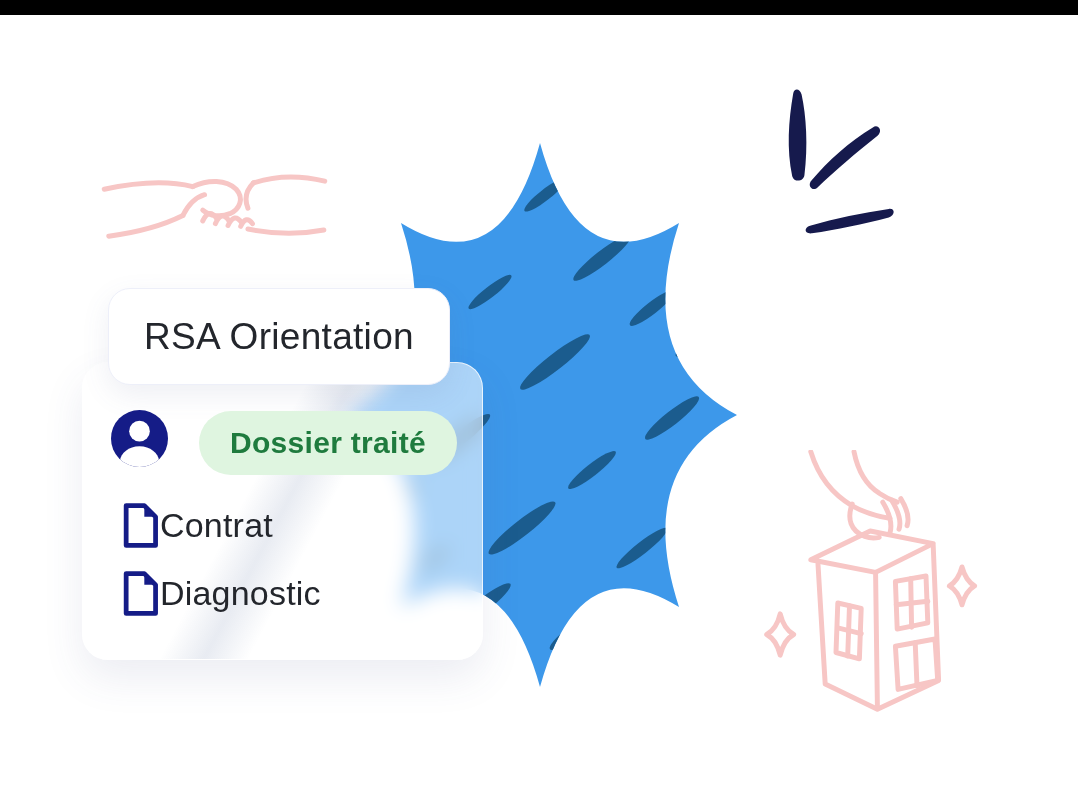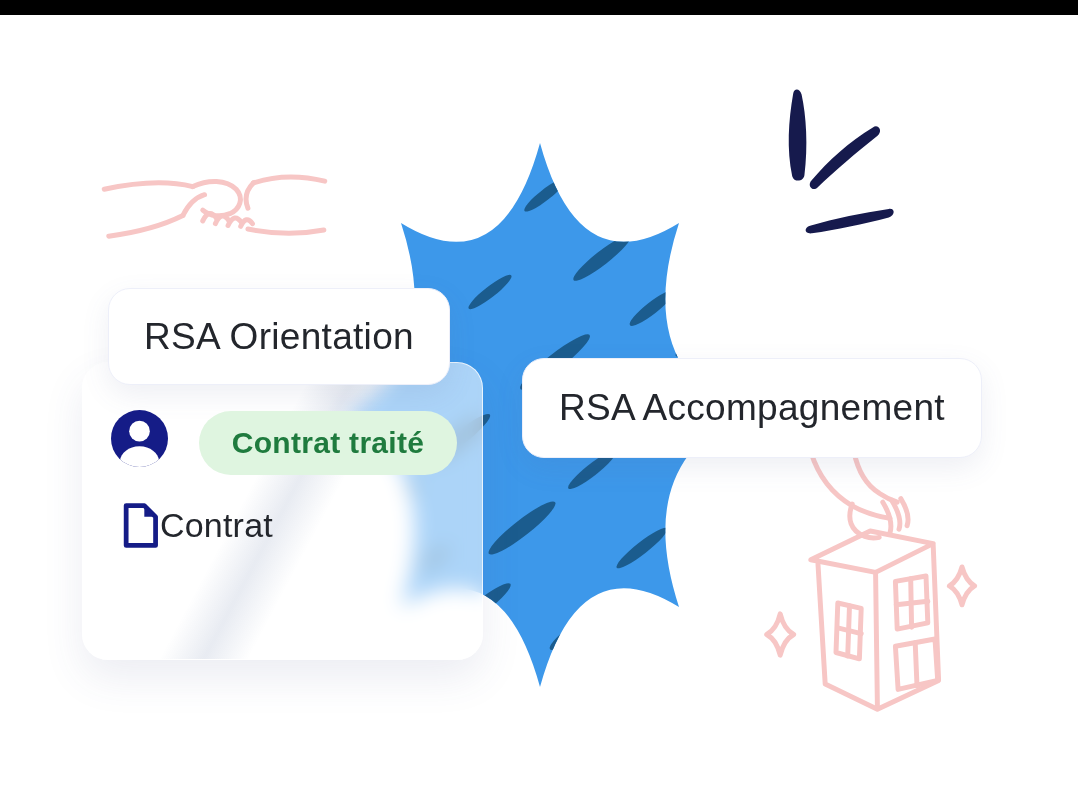--- a/index.html
+++ b/index.html
@@ -170,29 +170,33 @@
         </clipPath>
       </defs>
     <circle cx="29" cy="29" r="29" style="fill:var(--indigo)"></circle>
     <g clip-path="url(#avClip)">
       <circle cx="29" cy="21.5" r="10.5" fill="#fff"></circle>
       <path d="M29,37 c-11,0 -19,7 -20,15 l0,8 40,0 0,-8 c-1,-8 -9,-15 -20,-15 z" fill="#fff"></path>
     </g>
   </svg>
 
   <div class="abs status-pill">
-    <span>Contrat traité</span>
+    <span>Dossier traité</span>
   </div>
 
   <div class="doc-row row-contrat">
     <svg class="doc-icon" viewBox="0 0 46 52">
       <path d="M7,3 h21 l13,13 v33 h-34 z" fill="#fff" style="stroke:var(--indigo)" stroke-width="5.5" stroke-linejoin="round"></path>
       <path d="M28,3 l13,13 h-13 z" style="fill:var(--indigo)"></path>
     </svg>
     <span class="doc-label">Contrat</span>
   </div>
 
-
-  <div class="abs label-card card-accompagnement">
-    <span>RSA Accompagnement</span>
-  </div>
+  <div class="doc-row row-diagnostic">
+    <svg class="doc-icon" viewBox="0 0 46 52">
+      <path d="M7,3 h21 l13,13 v33 h-34 z" fill="#fff" style="stroke:var(--indigo)" stroke-width="5.5" stroke-linejoin="round"></path>
+      <path d="M28,3 l13,13 h-13 z" style="fill:var(--indigo)"></path>
+    </svg>
+    <span class="doc-label">Diagnostic</span>
+  </div>
+
 
 </div>
 
 </body></html>

